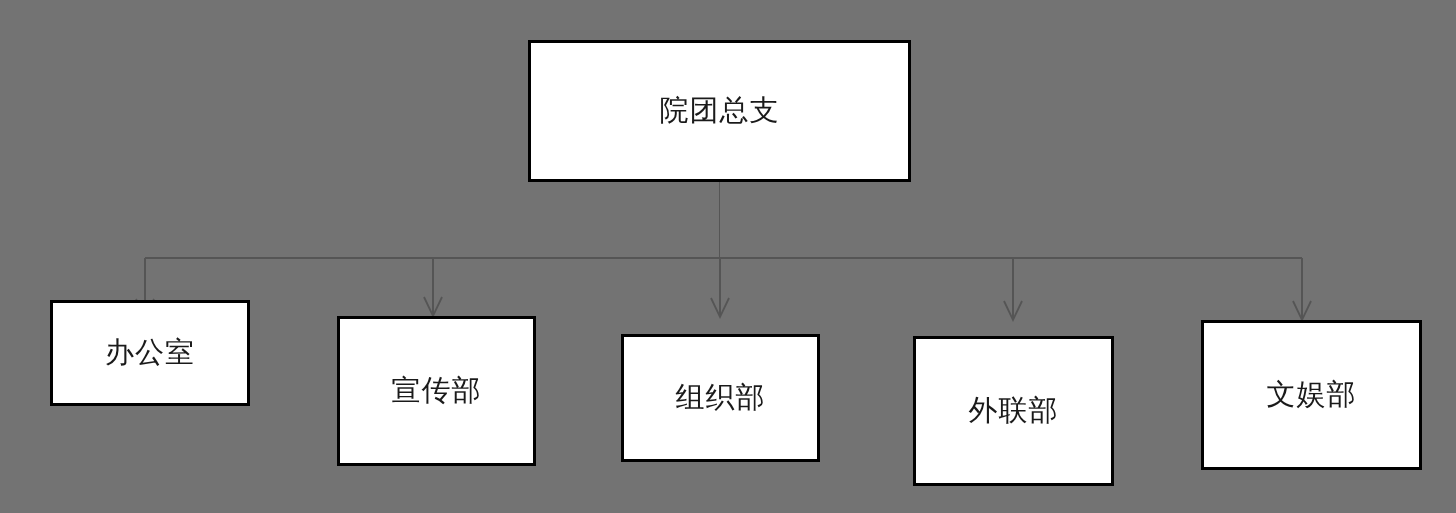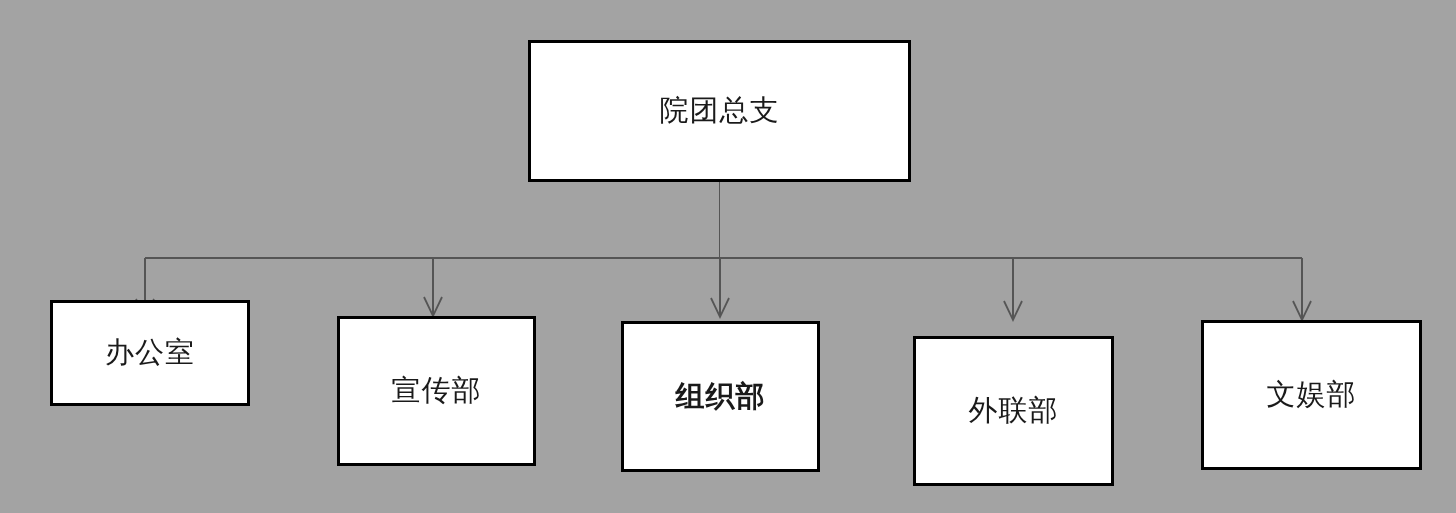--- a/index.html
+++ b/index.html
@@ -7,21 +7,21 @@
     padding: 0;
     background: #ffffff;
   }
   body {
     font-family: "DejaVu Serif", "Liberation Serif", serif;
   }
   #chart-canvas {
     position: relative;
     width: 1456px;
     height: 513px;
-    background: #a3a3a3;
+    background: #737373;
     overflow: hidden;
   }
   #connector-layer {
     position: absolute;
     left: 0;
     top: 0;
     width: 1456px;
     height: 513px;
     pointer-events: none;
   }
@@ -72,21 +72,21 @@
   </div>
 
   <div class="node-box" style="left: 50px; top: 300px; width: 200px; height: 106px;">
     <span class="node-label">办公室</span>
   </div>
 
   <div class="node-box" style="left: 337px; top: 316px; width: 199px; height: 150px;">
     <span class="node-label">宣传部</span>
   </div>
 
-  <div class="node-box" style="left: 621px; top: 321px; width: 199px; height: 151px; font-weight: bold;">
+  <div class="node-box" style="left: 621px; top: 334px; width: 199px; height: 128px;">
     <span class="node-label">组织部</span>
   </div>
 
   <div class="node-box" style="left: 913px; top: 336px; width: 201px; height: 150px;">
     <span class="node-label">外联部</span>
   </div>
 
   <div class="node-box" style="left: 1201px; top: 320px; width: 221px; height: 150px;">
     <span class="node-label">文娱部</span>
   </div>

